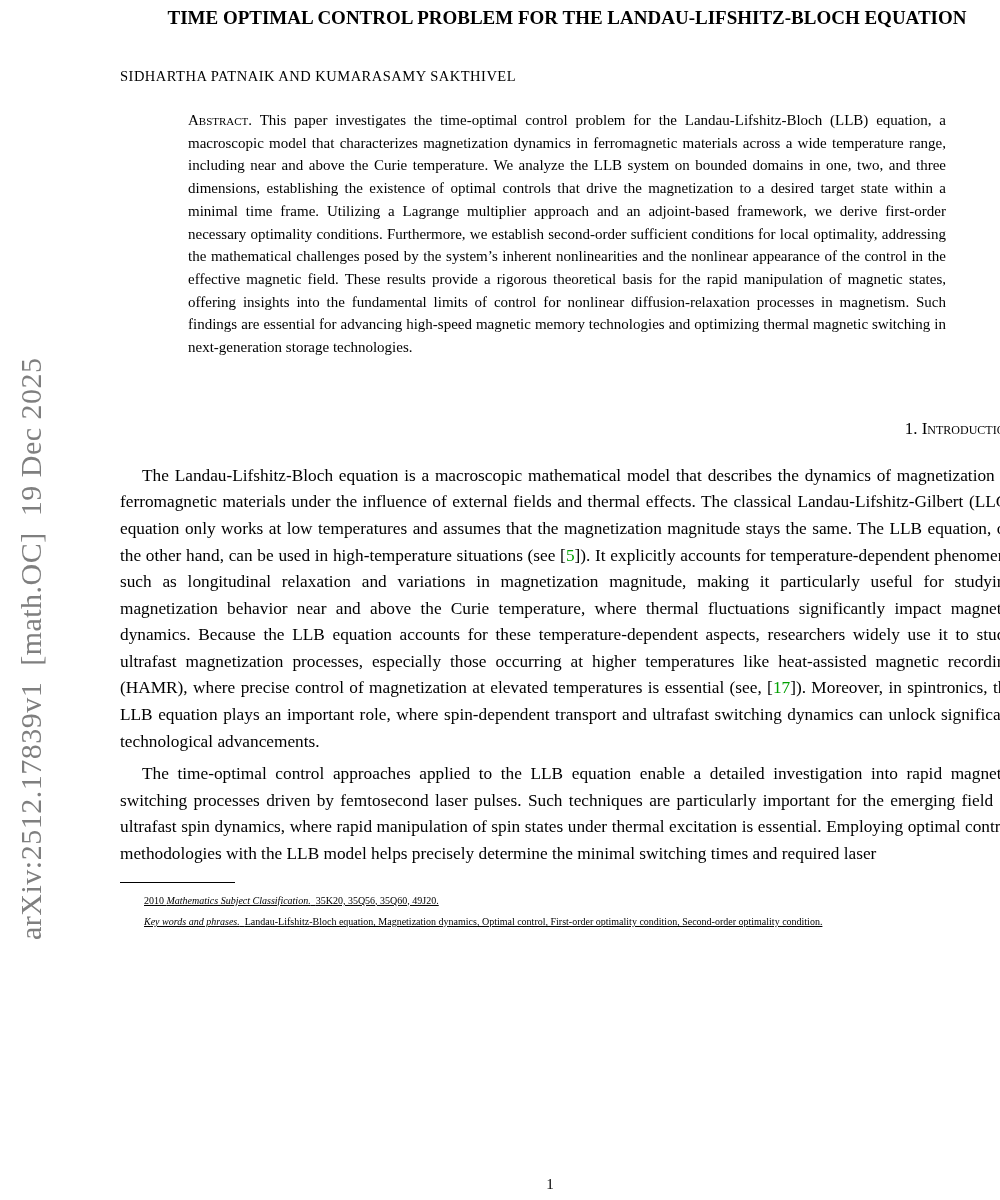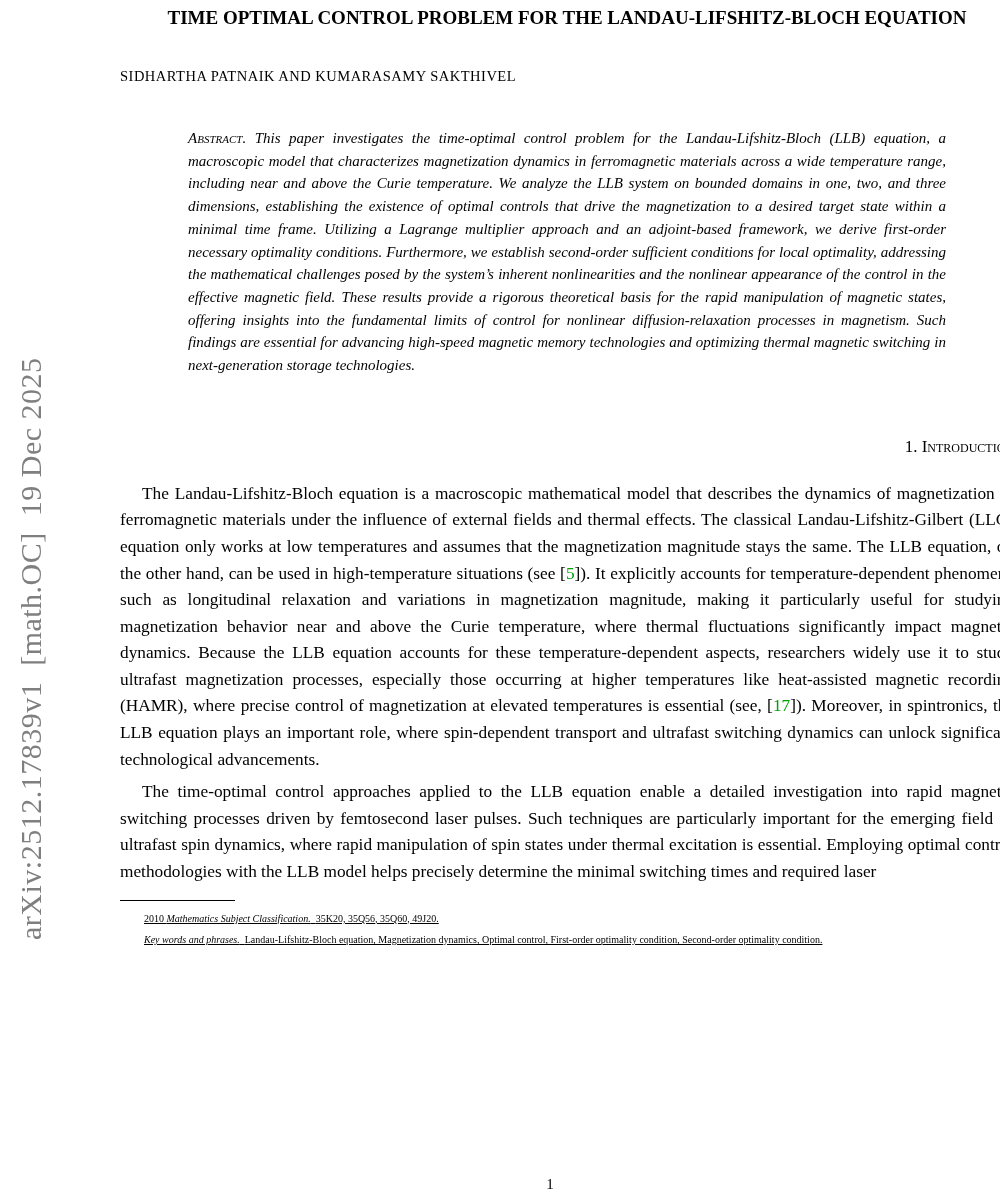--- a/index.html
+++ b/index.html
@@ -35,25 +35,24 @@
     padding:0 20px;
   }
 
   .authors {
     margin-top:38px;
     font-size:14.5px;
     letter-spacing:0.5px;
   }
 
   .abstract {
-    margin:42px 68px 0 68px;
+    margin:24px 68px 0 68px;
     font-size:15px;
     line-height:22.7px;
     text-align:justify;
-    font-style:italic;
   }
   .abstract .label { font-variant:small-caps; }
 
   .section-heading {
     margin-top:60px;
     text-align:right;
     font-size:17px;
   }
   .sc { font-variant:small-caps; }
 

